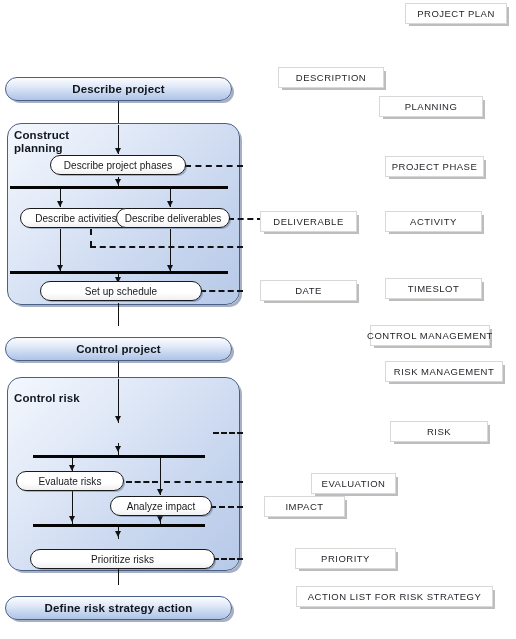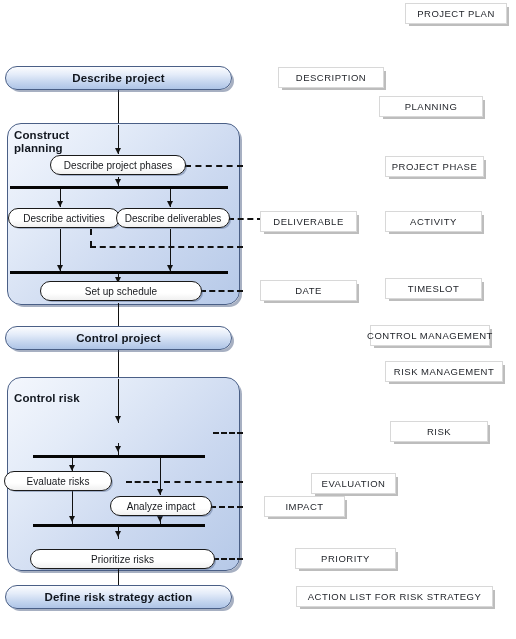--- a/index.html
+++ b/index.html
@@ -51,20 +51,21 @@
     position: absolute;
     height: 24px;
     border: 1px solid #4a5f86;
     border-radius: 13px;
     background: linear-gradient(180deg, #fbfcfe 0%, #e4ecf9 34%, #c3d4ee 72%, #aec4e6 100%);
     box-shadow: 3px 3px 0 -1px rgba(60,80,120,0.45);
     box-sizing: border-box;
     display: flex;
     align-items: center;
     justify-content: center;
+    margin-top: 11px;
   }
   .phase-bar span {
     font-size: 11.5px;
     font-weight: bold;
     color: #11161e;
     letter-spacing: 0.15px;
   }
 
   
   .node {
@@ -262,34 +263,34 @@
   </div>
 
   <div class="phase-bar" style="left:5px; top:585px; width:227px;">
     <span>Define risk strategy action</span>
   </div>
 
   <div class="node" style="left:50px; top:155px; width:136px;">
     <span>Describe project phases</span>
   </div>
 
-  <div class="node" style="left:8px; top:208px; width:112px;">
+  <div class="node" style="left:20px; top:208px; width:112px;">
     <span>Describe activities</span>
   </div>
 
   <div class="node" style="left:116px; top:208px; width:114px;">
     <span>Describe deliverables</span>
   </div>
 
   <div class="node" style="left:40px; top:281px; width:162px;">
     <span>Set up schedule</span>
   </div>
 
 
-  <div class="node" style="left:4px; top:471px; width:108px;">
+  <div class="node" style="left:16px; top:471px; width:108px;">
     <span>Evaluate risks</span>
   </div>
 
   <div class="node" style="left:110px; top:496px; width:102px;">
     <span>Analyze impact</span>
   </div>
 
   <div class="node" style="left:30px; top:549px; width:185px;">
     <span>Prioritize risks</span>
   </div>

